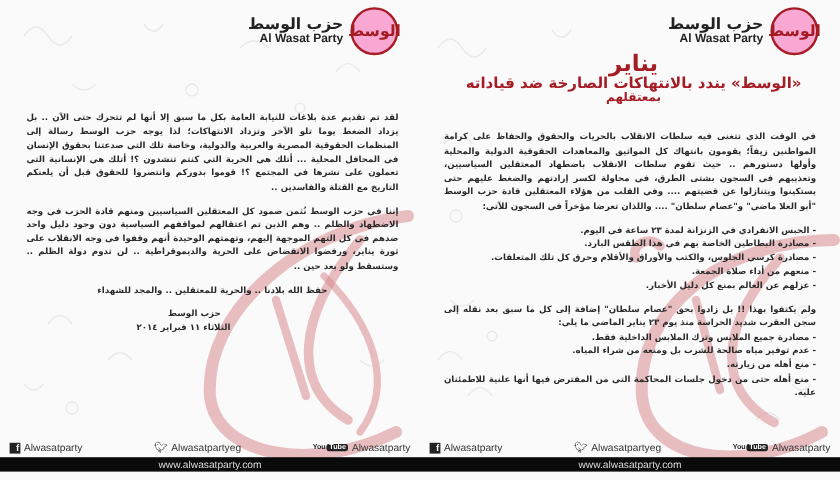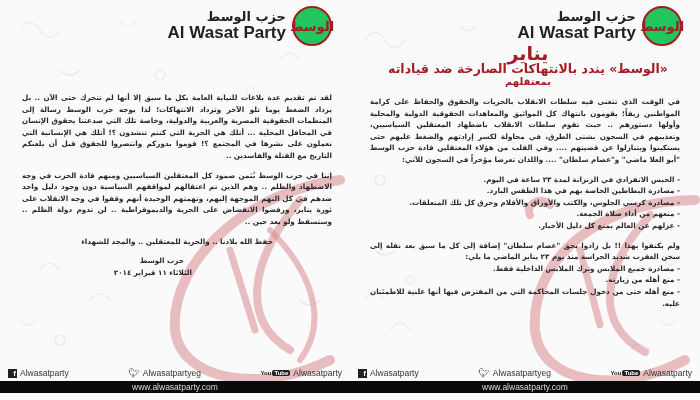--- a/index.html
+++ b/index.html
@@ -5,26 +5,26 @@
   html, body { margin:0; padding:0; }
   body { width:700px; height:400px; overflow:hidden; background:#fff; font-family:"DejaVu Sans", sans-serif; position:relative; }
   .page { position:absolute; top:0; width:350px; height:400px; overflow:hidden; background:#fbfafa; }
   .page.left { left:0; }
   .page.right { left:350px; }
   .bgpattern { position:absolute; inset:0; opacity:0.12; pointer-events:none; }
   .watermark { position:absolute; pointer-events:none; }
   .header { position:absolute; top:6px; right:18px; display:flex; align-items:center; gap:6px; direction:ltr; }
   .logo-text { text-align:right; line-height:1.05; }
   .logo-ar { font-size:13px; font-weight:bold; color:#222; direction:rtl; font-family:"DejaVu Sans", sans-serif; }
-  .logo-en { font-size:17px; font-weight:bold; color:#222; font-family:"Liberation Sans", sans-serif; }
-  .logo { width:40px; height:40px; border-radius:50%; border:2px solid #a51c24; box-sizing:border-box; display:flex; align-items:center; justify-content:center; background:#22c55e; }
+  .logo-en { font-size:10px; font-weight:bold; color:#222; font-family:"Liberation Sans", sans-serif; }
+  .logo { width:40px; height:40px; border-radius:50%; border:2px solid #a51c24; box-sizing:border-box; display:flex; align-items:center; justify-content:center; background:#f9a8d4; }
   .logo span { color:#a51c24; font-size:13px; font-weight:bold; direction:rtl; }
   .body-text { position:absolute; direction:rtl; text-align:justify; font-size:7.2px; line-height:11.6px; color:#2a2a2a; font-weight:bold; }
   .left .body-text { top:92px; left:22px; right:18px; }
-  .right .body-text { top:96px; left:20px; right:20px; }
+  .right .body-text { top:108px; left:20px; right:20px; }
   .body-text p { margin:0 0 8px 0; }
   .center-line { text-align:center; }
   .sign { margin-top:4px; padding-right:140px; text-align:center; width:60px; }
   .title { position:absolute; top:44px; left:20px; right:14px; text-align:center; direction:rtl; color:#a51c24; font-weight:bold; }
   .title .t1 { font-size:19px; line-height:18px; }
   .title .t2 { font-size:12.5px; line-height:14px; }
   .title .t3 { font-size:10px; line-height:12px; }
   .bullets { list-style:none; padding:0; margin:0 0 8px 0; }
   .bullets li::before { content:"- "; }
   .social { position:absolute; bottom:22px; left:8px; right:8px; display:flex; justify-content:space-between; align-items:center; font-family:"Liberation Sans", sans-serif; font-size:8.5px; color:#333; }
@@ -152,20 +152,21 @@
     <ul class="bullets">
       <li>الحبس الانفرادي في الزنزانة لمدة ٢٣ ساعة في اليوم.</li>
       <li>مصادرة البطاطين الخاصة بهم في هذا الطقس البارد.</li>
       <li>مصادرة كرسي الجلوس، والكتب والأوراق والأقلام وحرق كل تلك المتعلقات.</li>
       <li>منعهم من أداء صلاة الجمعة.</li>
       <li>عزلهم عن العالم بمنع كل دليل الأخبار.</li>
     </ul>
     <p style="margin-bottom:0;">ولم يكتفوا بهذا !! بل زادوا بحق "عصام سلطان" إضافة إلى كل ما سبق بعد نقله إلى سجن العقرب شديد الحراسة منذ يوم ٢٣ يناير الماضي ما يلي:</p>
     <ul class="bullets">
       <li>مصادرة جميع الملابس وترك الملابس الداخلية فقط.</li>
+      <li>عدم توفير مياه صالحة للشرب بل ومنعه من شراء المياه.</li>
       <li>منع أهله من زيارته.</li>
       <li>منع أهله حتى من دخول جلسات المحاكمة التي من المفترض فيها أنها علنية للاطمئنان عليه.</li>
     </ul>
   </div>
 
   <div class="social">
     <div class="soc">
       <span class="ico-fb">f</span>
       <span>Alwasatparty</span>
     </div>

